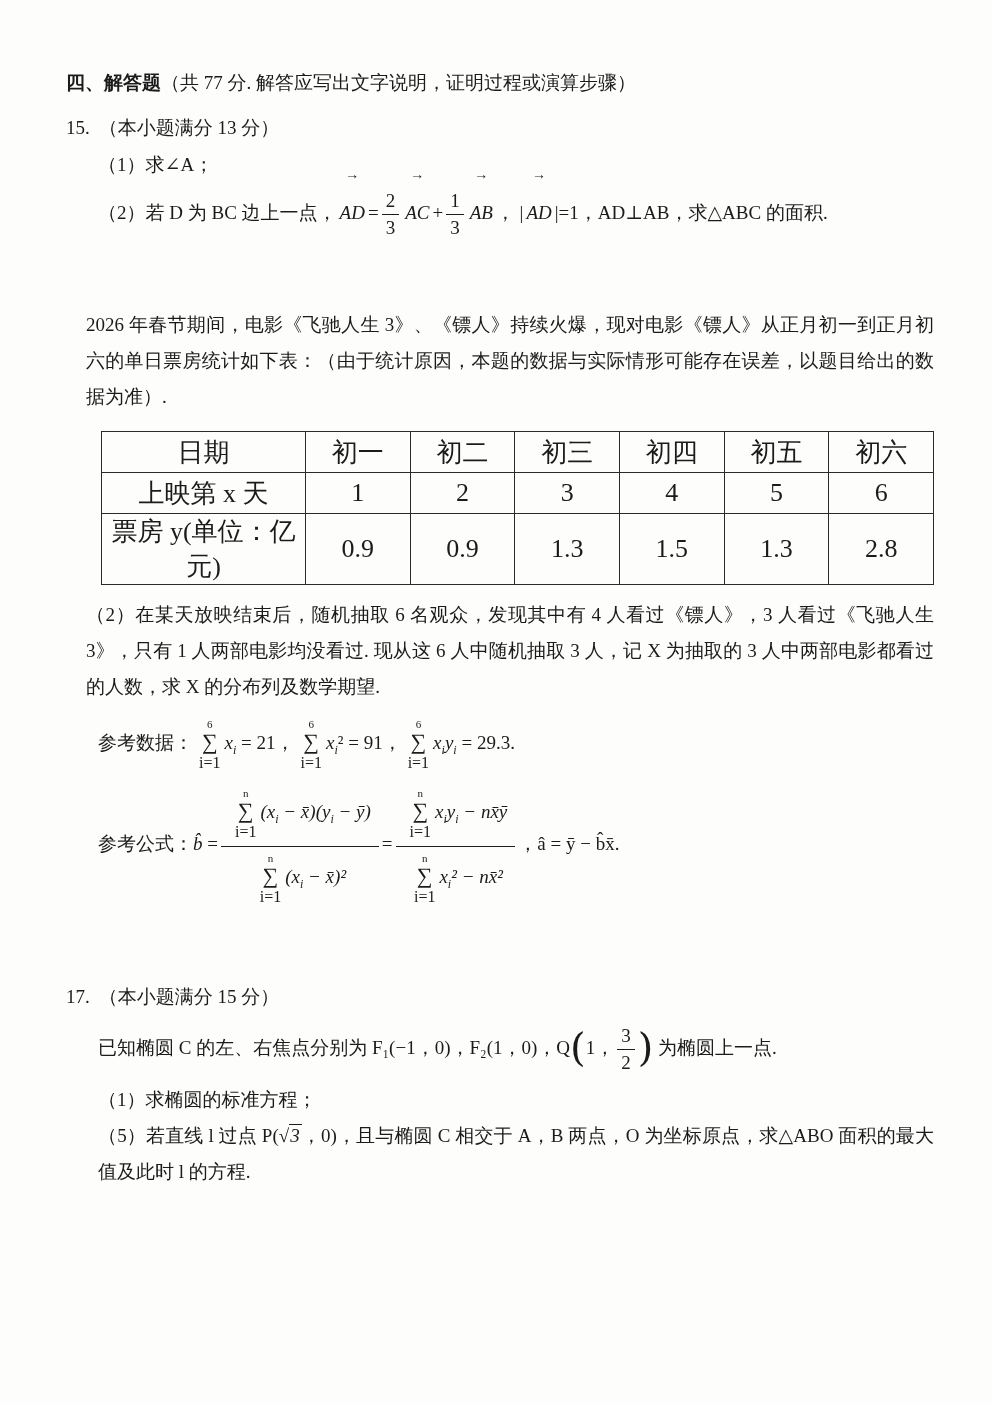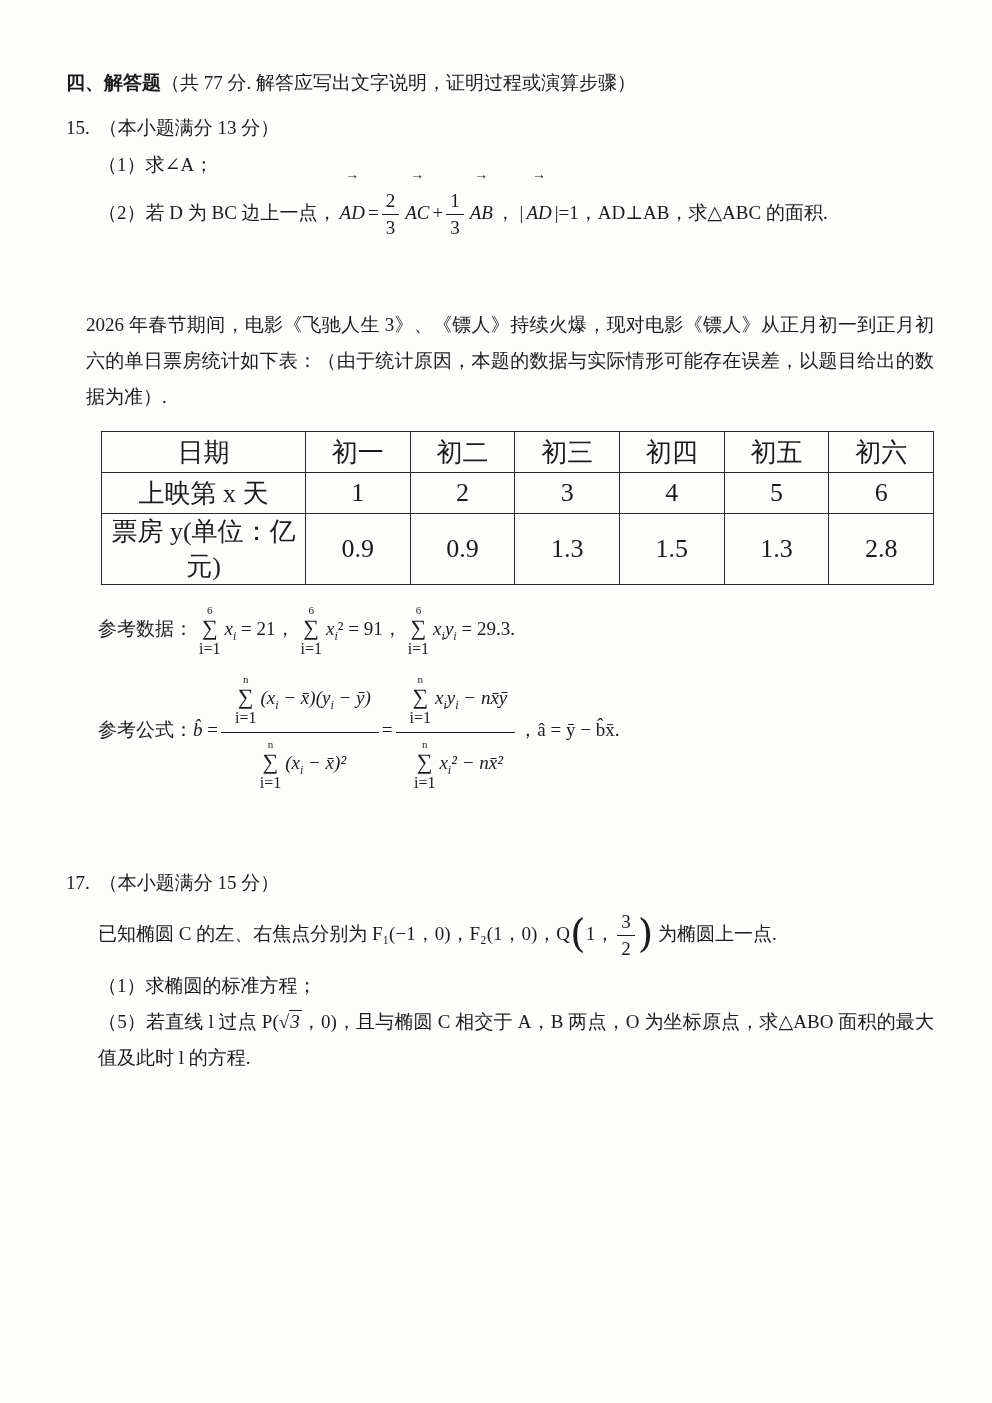--- a/index.html
+++ b/index.html
@@ -106,20 +106,21 @@
         <td class="cv">0.9</td>
         <td class="cv">0.9</td>
         <td class="cv">1.3</td>
         <td class="cv">1.5</td>
         <td class="cv">1.3</td>
         <td class="cv">2.8</td>
       </tr>
     </tbody>
       </table>
 
+    <div class="para ind" style="margin-left:20px;">（2）在某天放映结束后，随机抽取 6 名观众，发现其中有 4 人看过《镖人》，3 人看过《飞驰人生 3》，只有 1 人两部电影均没看过. 现从这 6 人中随机抽取 3 人，记 X 为抽取的 3 人中两部电影都看过的人数，求 X 的分布列及数学期望.</div>
 
     <div class="sumline ind">
       <span>参考数据：</span><span class="sum">
           <span class="su">6</span>
           <span class="sg">∑</span>
           <span class="sl">i=1</span>
         </span><span class="it">x</span><sub>i</sub><span> = 21，</span><span class="sum">
           <span class="su">6</span>
           <span class="sg">∑</span>
           <span class="sl">i=1</span>

